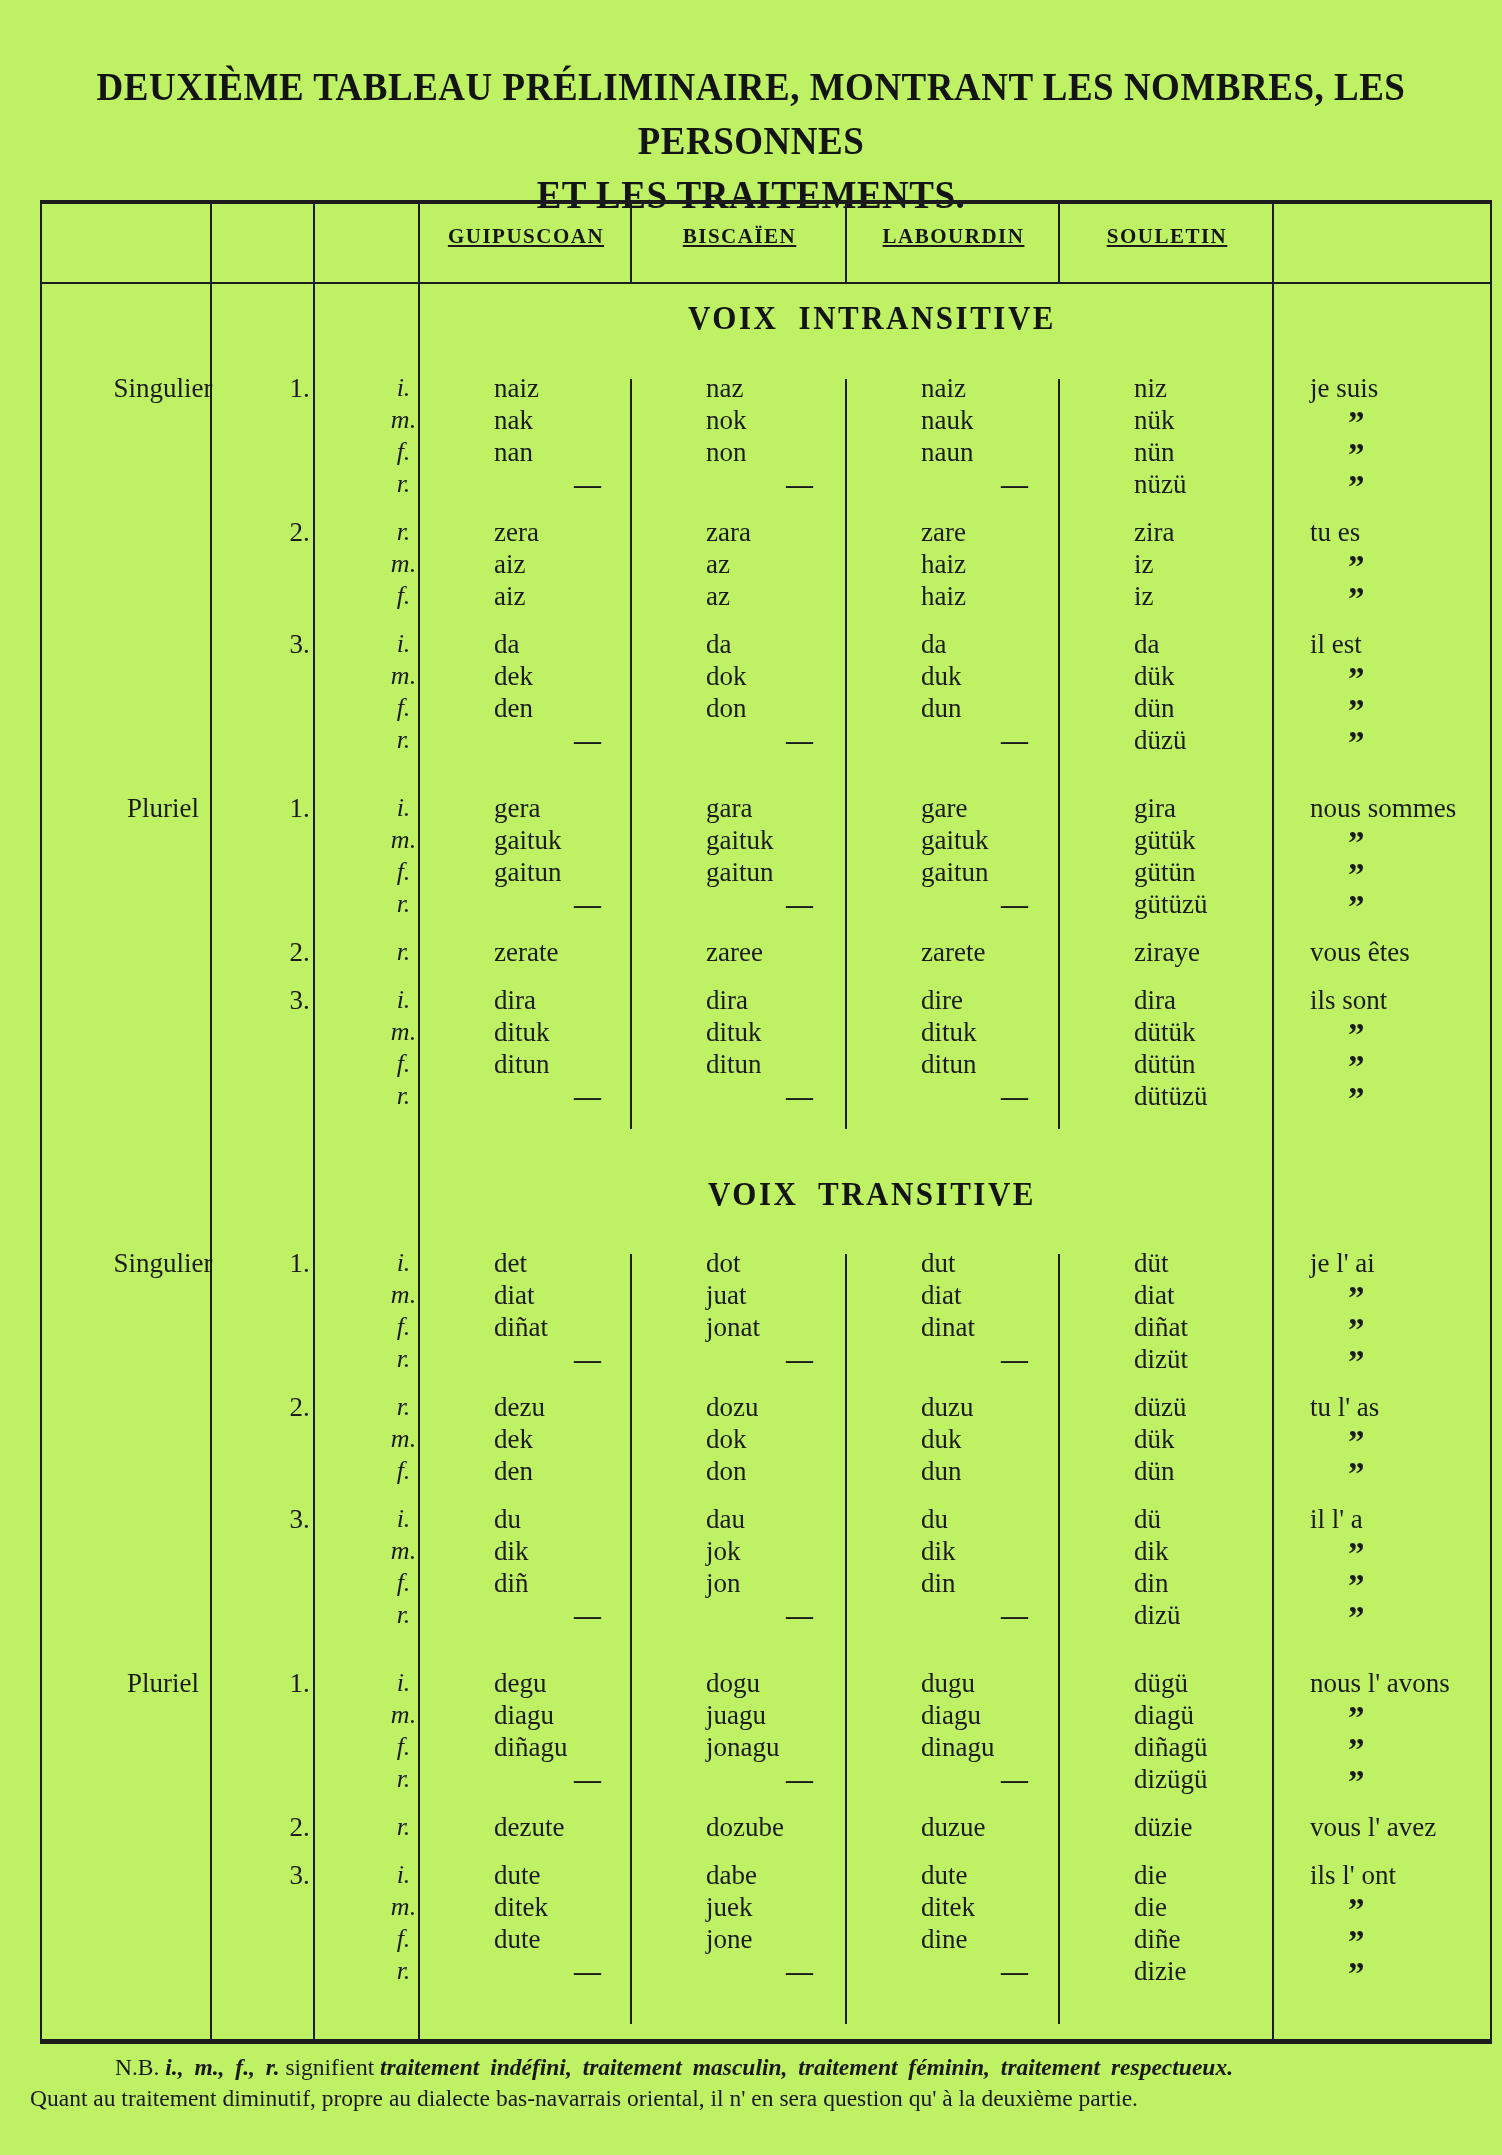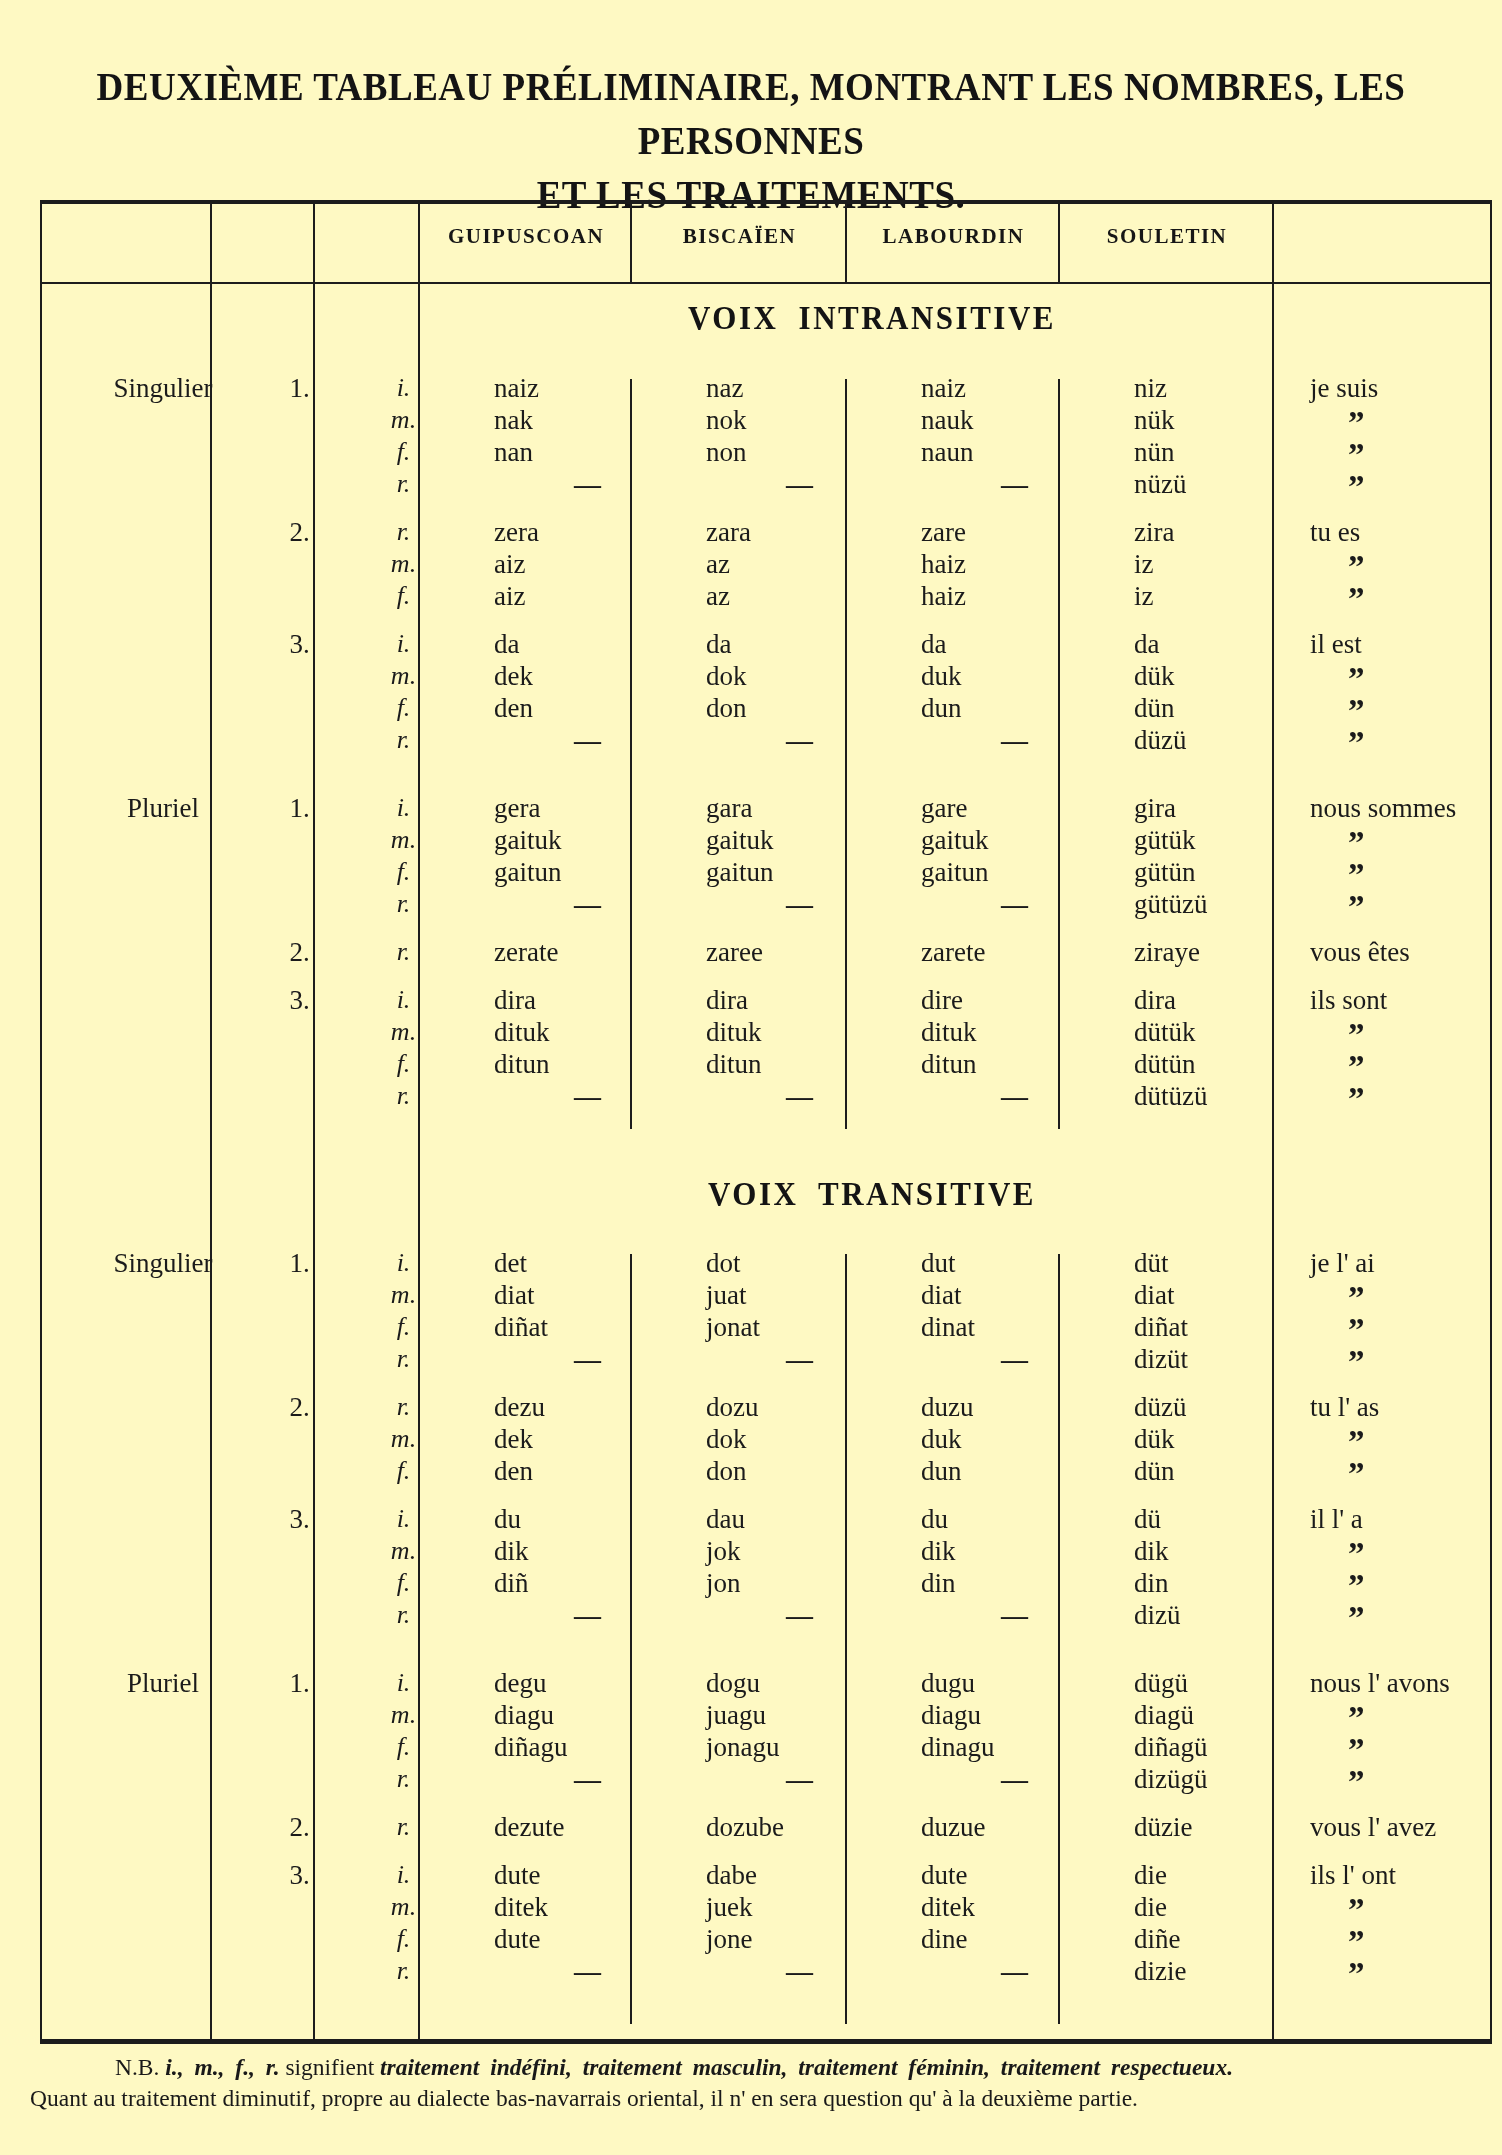--- a/index.html
+++ b/index.html
@@ -5,21 +5,21 @@
   html,body{margin:0;padding:0;}
   body{
     width:1502px;height:2155px;
     background:#f2f2f0;
     font-family:"Liberation Serif","DejaVu Serif",serif;
     color:#1b1b1b;
     -webkit-font-smoothing:antialiased;
   }
   .page{
     position:relative;width:1502px;height:2155px;
-    background:#fef9c3;overflow:hidden;
+    background:#bef264;overflow:hidden;
   }
   
   .title{
     position:absolute;top:34px;left:0;width:100%;
     text-align:center;
     font-weight:700;
     font-size:37px;line-height:49px;
     letter-spacing:0.5px;
     transform:scaleY(1.10);transform-origin:top center;
     color:#141414;
@@ -38,21 +38,21 @@
   .full{top:0;height:1835px;}
   .xi1{left:588px}.xi2{left:803px}.xi3{left:1016px}
   .seg-header{top:0;height:78px;}
   .seg-intr{top:175px;height:750px;}
   .seg-trans{top:1050px;height:770px;}
   .hrule{position:absolute;left:0;top:78px;width:1448px;height:2px;background:#1d1d1d;}
   
   .header-row{
     display:grid;
     grid-template-columns:378px 212px 215px 213px 214px 216px;
-    height:64px;align-items:center;
+    height:64px;align-items:center;text-decoration:underline;
   }
   .hcell{
     text-align:center;font-weight:700;
     font-size:21px;letter-spacing:1.5px;
     color:#161616;
   }
   
   .section-heading{
     margin-left:378px;width:854px;
     text-align:center;text-indent:50px;

